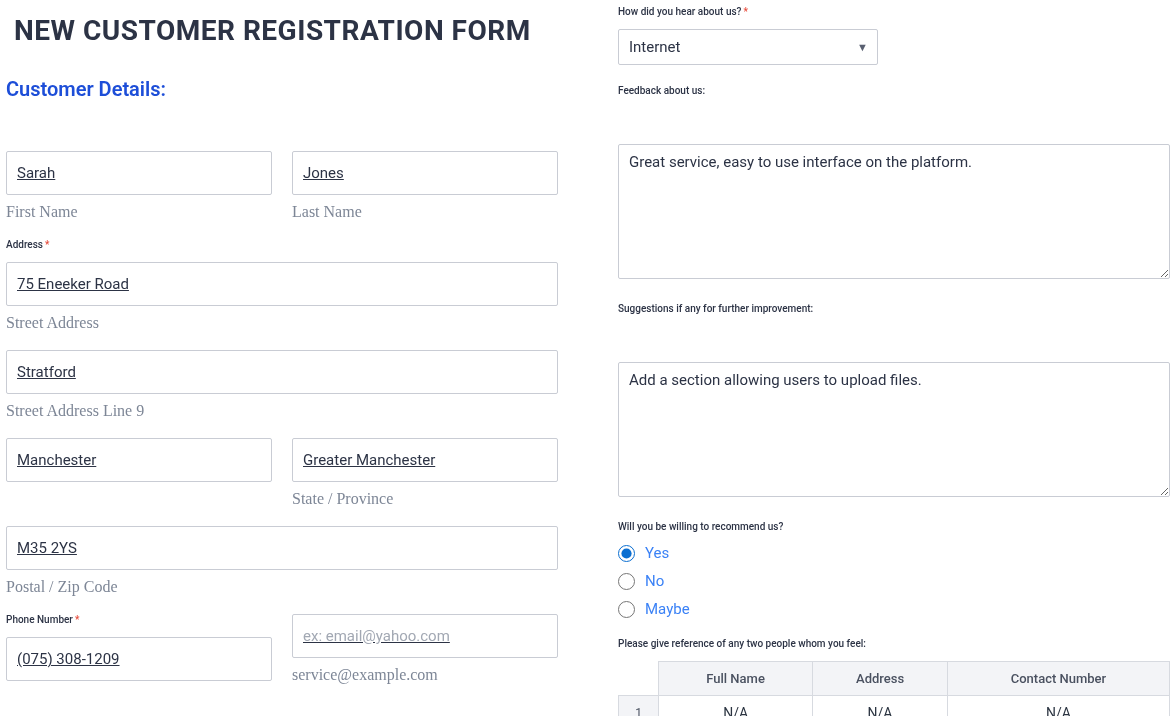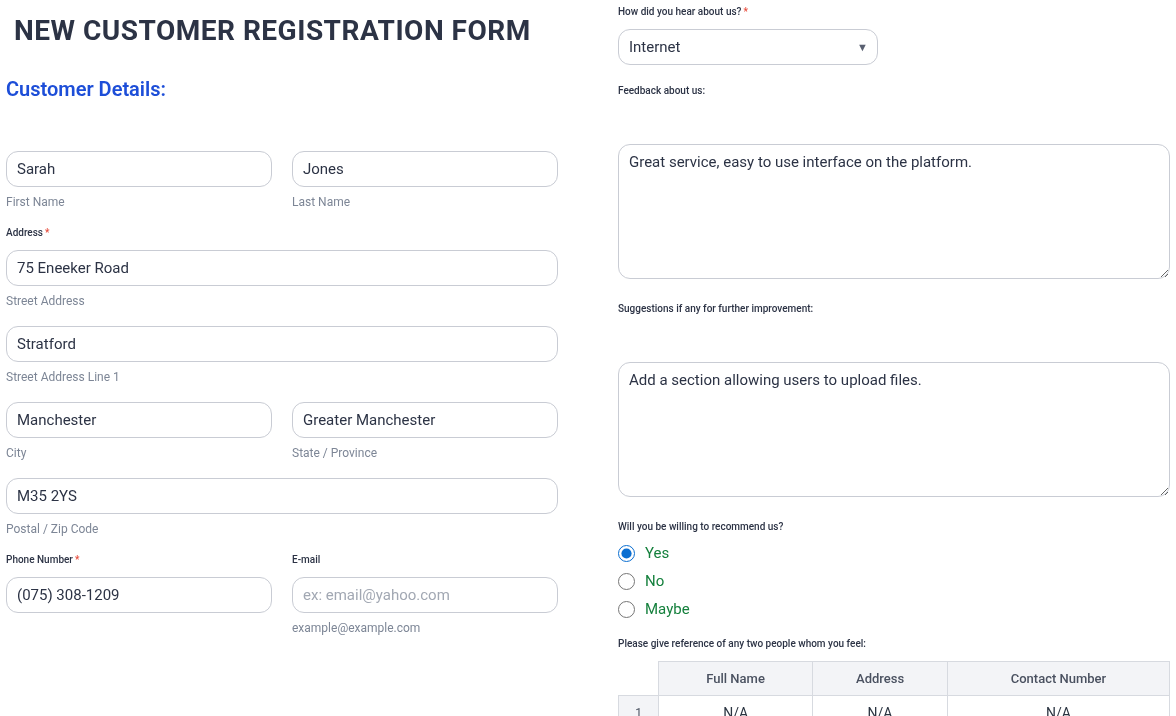--- a/index.html
+++ b/index.html
@@ -42,30 +42,31 @@
   }
   .req-star { color: #e74c3c; margin-left: 2px; }
   .row { display: flex; gap: 20px; }
   .col { flex: 1; display: flex; flex-direction: column; }
   input[type="text"], select, textarea {
     width: 100%;
     padding: 8px 10px;
     font-size: 15px;
     font-family: inherit;
     border: 1px solid #c9ccd4;
-    border-radius: 12px;
+    border-radius: 2px;
     background: #fff;
     color: #2c3345;
   }
-  input[type="text"] { height: 36px; }
+  input[type="text"] { height: 44px; text-decoration: underline; }
   input::placeholder, textarea::placeholder { color: #a2a8b3; }
   .sub-label {
-    font-size: 12px;
+    font-size: 16px;
     color: #7d8696;
     margin-top: 8px;
+    font-family: Liberation Serif, serif;
   }
   .select-wrap {
     position: relative;
     width: 260px;
   }
   .select-wrap select {
     appearance: none;
     padding-right: 30px;
     height: 36px;
     cursor: pointer;
@@ -90,21 +91,21 @@
     margin-bottom: 10px;
     cursor: pointer;
   }
   .radio-row input[type="radio"] {
     width: 17px;
     height: 17px;
     margin: 0 10px 0 0;
     accent-color: #0a6ed1;
     cursor: pointer;
   }
-  .radio-row span { font-size: 15px; color: #15803d; }
+  .radio-row span { font-size: 15px; color: #3b82f6; }
   table {
     width: 100%;
     border-collapse: collapse;
     font-size: 14px;
   }
   table th, table td {
     border: 1px solid #d7dae0;
     padding: 9px 12px;
     text-align: center;
   }
@@ -149,28 +150,27 @@
     <div class="field-group">
       <label class="field-label">
         <span>Address</span><span class="req-star">*</span>
       </label>
       <input type="text" value="75 Eneeker Road" style="">
       <div class="sub-label">Street Address</div>
     </div>
 
     <div class="field-group">
       <input type="text" value="Stratford" style="">
-      <div class="sub-label">Street Address Line 1</div>
+      <div class="sub-label">Street Address Line 9</div>
     </div>
 
     <div class="field-group">
       <div class="row">
         <div class="col">
           <input type="text" value="Manchester" style="">
-          <div class="sub-label">City</div>
         </div>
         <div class="col">
           <input type="text" value="Greater Manchester" style="">
           <div class="sub-label">State / Province</div>
         </div>
       </div>
     </div>
 
     <div class="field-group">
       <input type="text" value="M35 2YS" style="">
@@ -179,23 +179,22 @@
 
     <div class="field-group">
       <div class="row">
         <div class="col">
           <label class="field-label">
             <span>Phone Number</span><span class="req-star">*</span>
           </label>
           <input type="text" value="(075) 308-1209" style="">
         </div>
         <div class="col">
-          <label class="field-label">E-mail</label>
           <input type="text" placeholder="ex: email@yahoo.com" style="">
-          <div class="sub-label">example@example.com</div>
+          <div class="sub-label">service@example.com</div>
         </div>
       </div>
     </div>
   </div>
 
   <div class="right-col">
     <div class="field-group">
       <label class="field-label">
         <span>How did you hear about us?</span><span class="req-star">*</span>
       </label>

